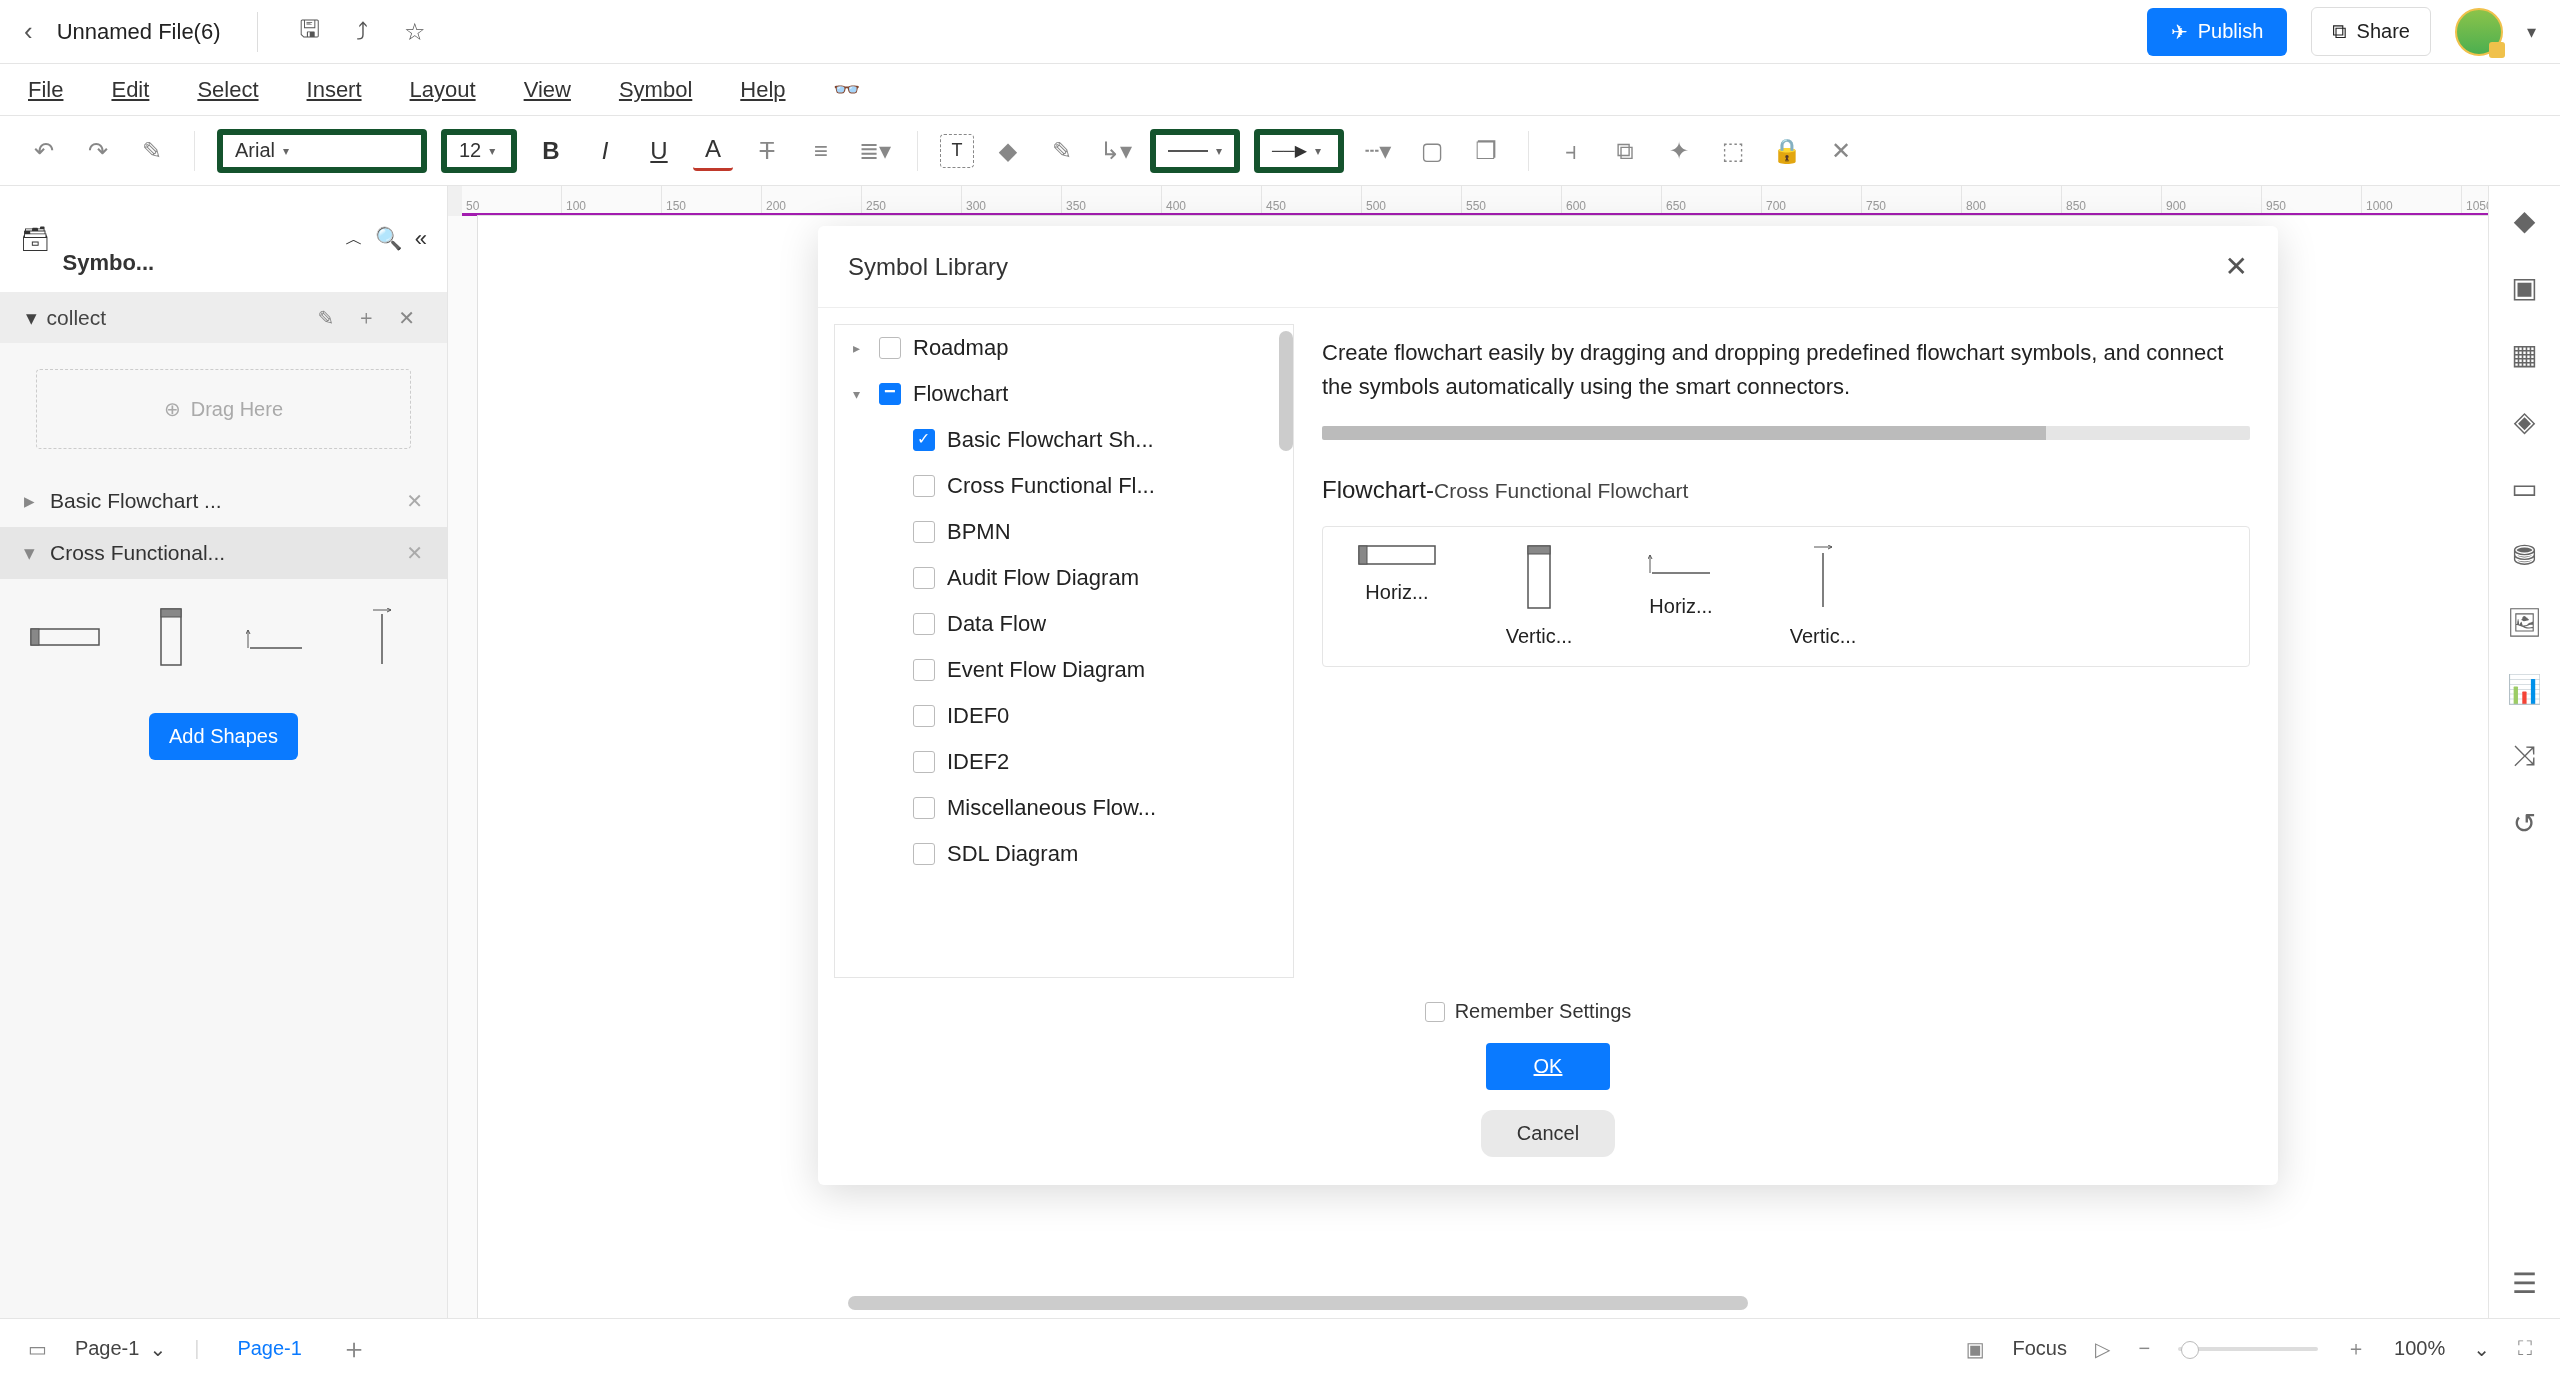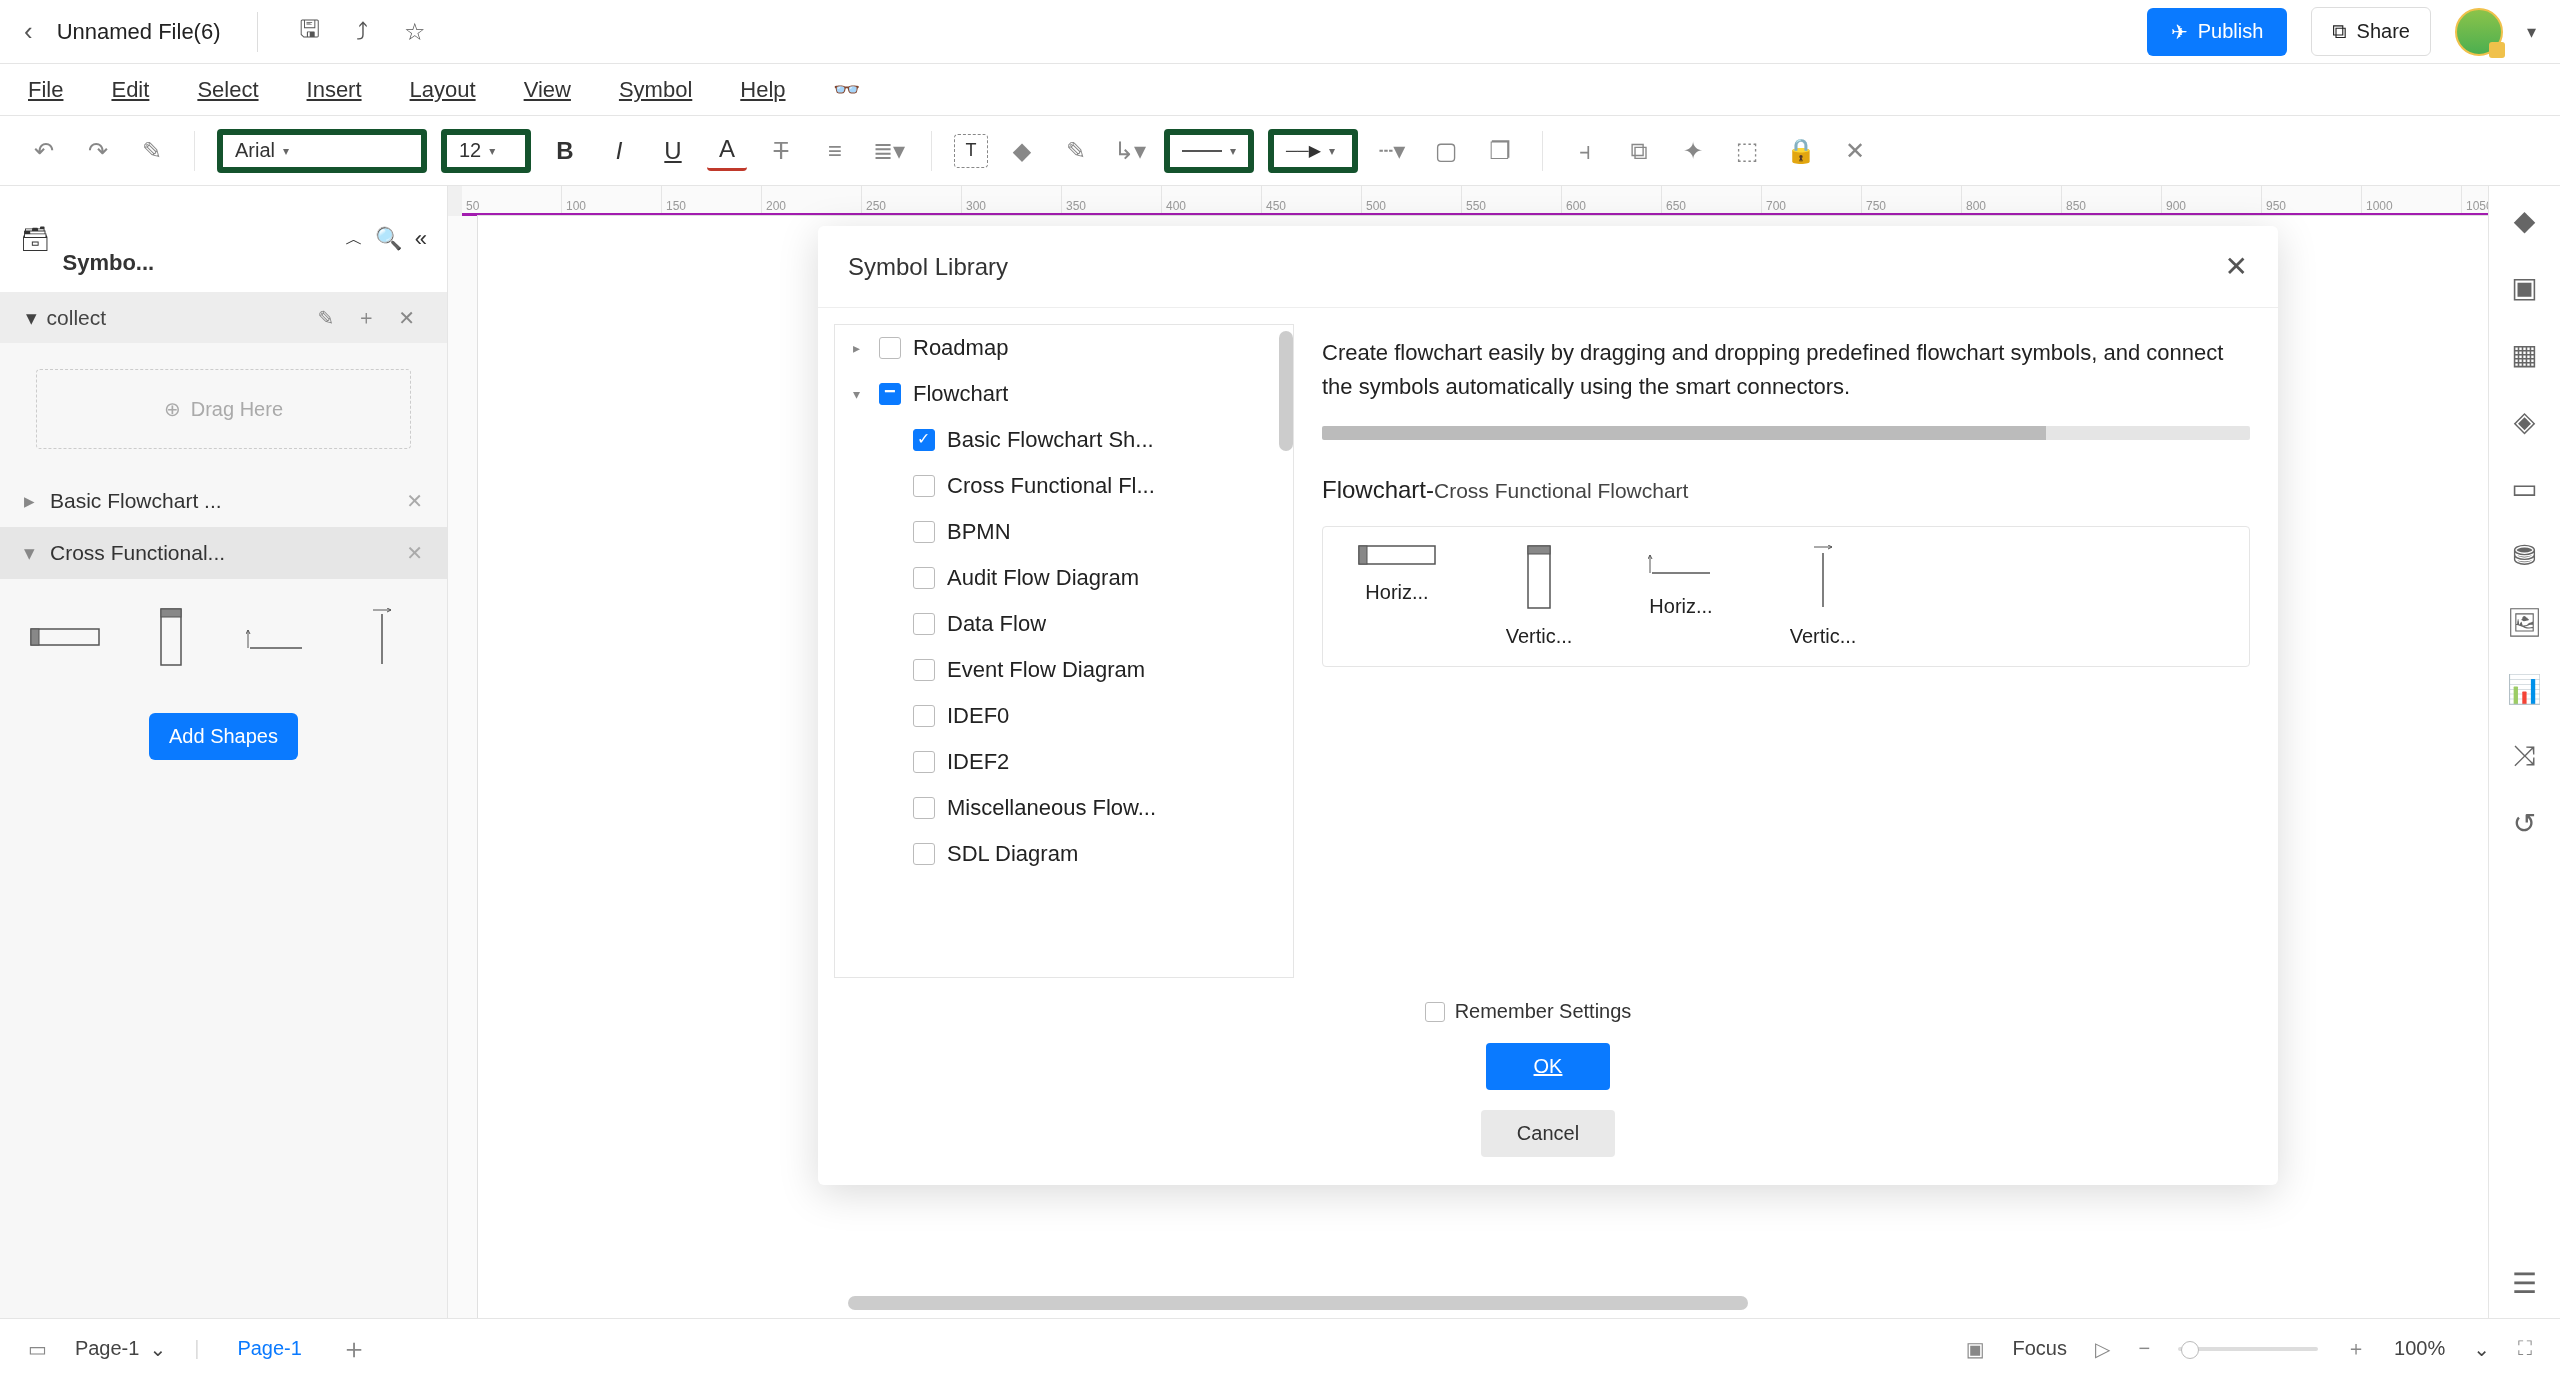--- a/index.html
+++ b/index.html
@@ -109,21 +109,21 @@
 .preview-title .sub { font-size: 21px; color: #444; }
 .preview-shapes { margin-top: 22px; border: 1px solid #e5e5e5; border-radius: 4px; padding: 18px 10px; display: flex; gap: 14px; }
 .pshape { width: 128px; display: flex; flex-direction: column; align-items: center; gap: 16px; }
 .pshape svg { stroke: #555; fill: none; }
 .pshape-label { font-size: 20px; color: #222; white-space: nowrap; overflow: hidden; text-overflow: ellipsis; max-width: 100%; }
 
 .modal-footer { display: flex; align-items: center; justify-content: flex-start; padding: 22px 40px 28px; gap: 20px; flex-direction: column; }
 .modal-footer .remember { display: flex; align-items: center; gap: 10px; font-size: 20px; color: #333; margin-right: 40px; }
 .modal-footer .remember .rcheck { width: 20px; height: 20px; border: 1.5px solid #bbb; border-radius: 3px; }
 .btn-ok { background: #0a7aff; color: #fff; border: none; border-radius: 4px; padding: 12px 48px; font-size: 20px; cursor: pointer; text-decoration: underline; }
-.btn-cancel { background: #e9e9e9; color: #333; border: none; border-radius: 4px; padding: 12px 36px; font-size: 20px; cursor: pointer; }
+.btn-cancel { background: #e9e9e9; color: #333; border: none; border-radius: 12px; padding: 12px 36px; font-size: 20px; cursor: pointer; }
 </style>
 </head>
 <body>
 
 <div class="app">
 
   <div class="topbar">
     <span class="back">‹</span>
     <span class="filename">Unnamed File(6)</span>
     <span class="divider"></span>
@@ -157,21 +157,21 @@
 
   <div class="toolbar">
     <span class="tbtn">↶</span>
     <span class="tbtn">↷</span>
     <span class="tbtn">✎</span>
     <span class="sep"></span>
     <div class="sel" style="width:210px">
         <span>Arial</span>
         <span class="caret">▾</span>
       </div>
-    <div class="sel" style="width:90px">
+    <div class="sel" style="width:76px">
         <span>12</span>
         <span class="caret">▾</span>
       </div>
     <span class="tbtn" style="font-weight:bold;color:#333">B</span>
     <span class="tbtn" style="font-style:italic;color:#333">I</span>
     <span class="tbtn" style="text-decoration:underline;color:#333">U</span>
     <span class="tbtn" style="color:#333;border-bottom:3px solid #c0392b;line-height:28px">A</span>
     <span class="tbtn">
         <span style="text-decoration:line-through">T</span>
       </span>

